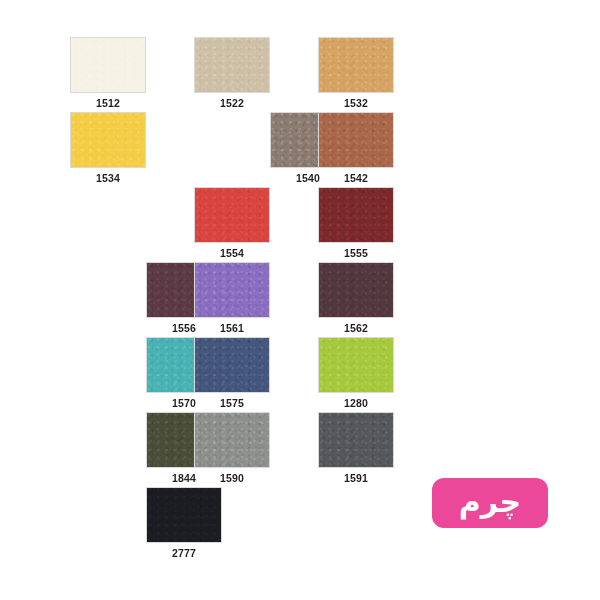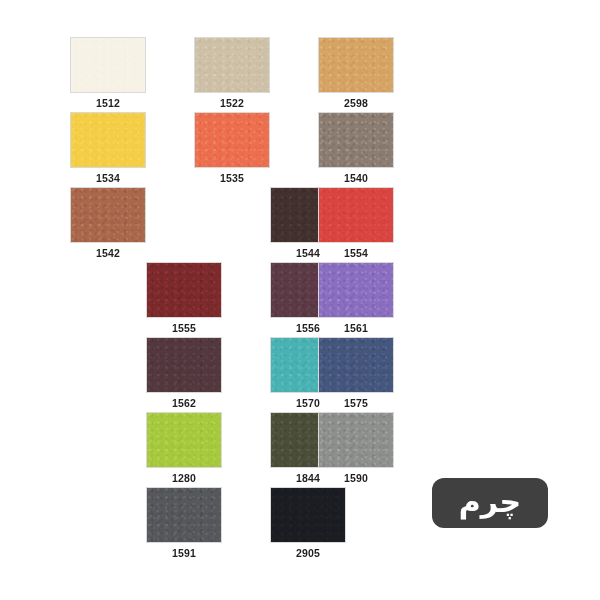--- a/index.html
+++ b/index.html
@@ -70,21 +70,21 @@
     letter-spacing: 0.2px;
     margin-top: 4px;
     line-height: 13px;
   }
   .badge {
     position: absolute;
     left: 432px;
     top: 478px;
     width: 116px;
     height: 50px;
-    background: #404040;
+    background: #ec4899;
     border-radius: 12px;
     display: flex;
     align-items: center;
     justify-content: center;
   }
   .badge-text {
     color: #ffffff;
     font-size: 30px;
     font-weight: bold;
     direction: rtl;
@@ -103,46 +103,38 @@
         <div class="chip-label">1512</div>
       </div>
       <div class="spacer"></div>
       <div class="cell">
         <div class="chip" style="background: rgb(207, 193, 168);"></div>
         <div class="chip-label">1522</div>
       </div>
       <div class="spacer"></div>
       <div class="cell">
         <div class="chip" style="background: rgb(214, 164, 100);"></div>
-        <div class="chip-label">2598</div>
+        <div class="chip-label">1532</div>
       </div>
       <div class="cell">
         <div class="chip" style="background: rgb(245, 206, 72);"></div>
         <div class="chip-label">1534</div>
       </div>
       <div class="spacer"></div>
-      <div class="cell">
-        <div class="chip" style="background: rgb(236, 112, 80);"></div>
-        <div class="chip-label">1535</div>
-      </div>
       <div class="spacer"></div>
       <div class="cell">
         <div class="chip" style="background: rgb(140, 125, 114);"></div>
         <div class="chip-label">1540</div>
       </div>
       <div class="cell">
         <div class="chip" style="background: rgb(169, 103, 75);"></div>
         <div class="chip-label">1542</div>
       </div>
       <div class="spacer"></div>
       <div class="spacer"></div>
-      <div class="cell">
-        <div class="chip" style="background: rgb(66, 49, 47);"></div>
-        <div class="chip-label">1544</div>
-      </div>
       <div class="cell">
         <div class="chip" style="background: rgb(217, 69, 64);"></div>
         <div class="chip-label">1554</div>
       </div>
       <div class="spacer"></div>
       <div class="cell">
         <div class="chip" style="background: rgb(124, 42, 44);"></div>
         <div class="chip-label">1555</div>
       </div>
       <div class="spacer"></div>
@@ -183,20 +175,20 @@
         <div class="chip-label">1590</div>
       </div>
       <div class="spacer"></div>
       <div class="cell">
         <div class="chip" style="background: rgb(86, 88, 92);"></div>
         <div class="chip-label">1591</div>
       </div>
       <div class="spacer"></div>
       <div class="cell">
         <div class="chip" style="background: rgb(27, 29, 34);"></div>
-        <div class="chip-label">2905</div>
+        <div class="chip-label">2777</div>
       </div>
     </div>
 
   <div class="badge">
     <span class="badge-text">چرم</span>
   </div>
 </div>
 
 </body></html>

